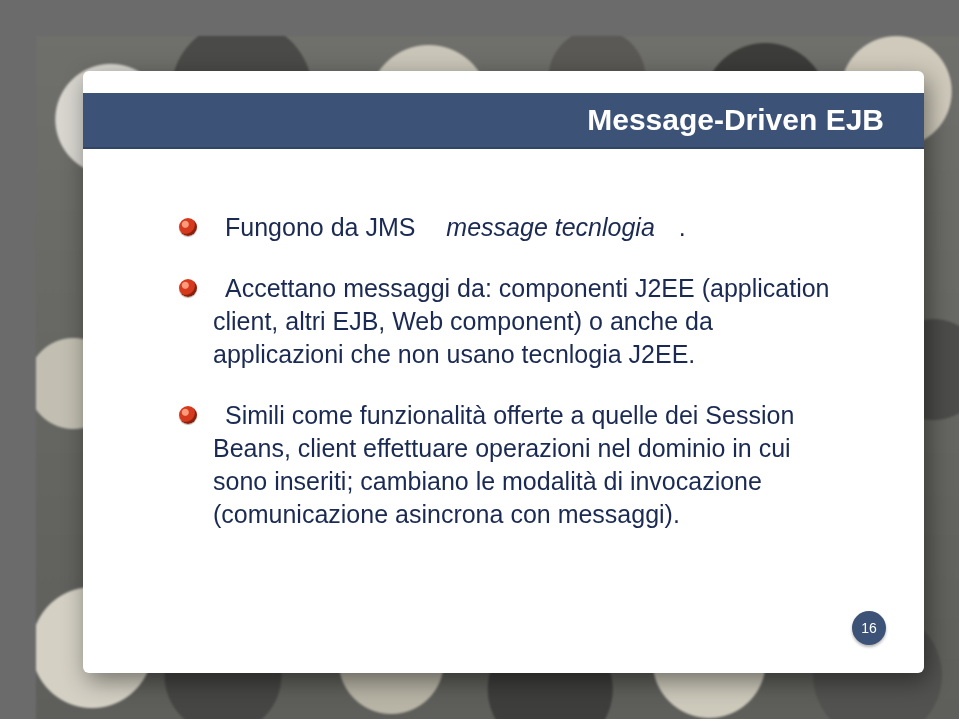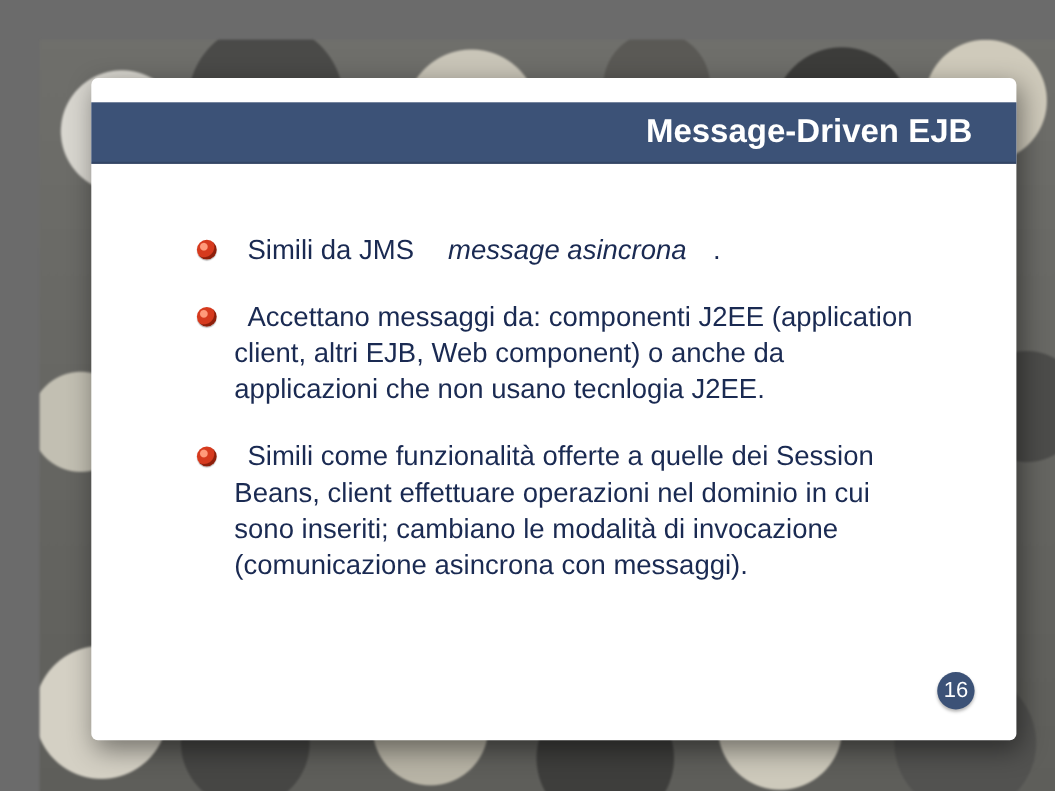--- a/index.html
+++ b/index.html
@@ -72,42 +72,42 @@
     border-radius: 50%;
     box-shadow: 0 1px 1px rgba(0,0,0,0.3);
   }
   .em { font-style: italic; }
   .page-num {
     position: absolute;
     right: 26px;
     bottom: 16px;
     background: #3c5277;
     color: #ffffff;
-    font-size: 20px;
+    font-size: 14px;
     width: 34px; height: 34px;
     border-radius: 50%;
     display: flex; align-items: center; justify-content: center;
     box-shadow: 0 2px 3px rgba(0,0,0,0.3);
   }
 </style>
 </head>
 <body>
 
 <div class="bg"></div>
 
 <div class="slide">
 
   <div class="title-bar">
     <span>Message-Driven EJB</span>
   </div>
 
   <div class="content">
     <ul>
       <li>
-        <span>Simili da JMS </span><span class="em">message asincrona</span><span>.</span>
+        <span>Fungono da JMS </span><span class="em">message tecnlogia</span><span>.</span>
       </li>
       <li>
         <span>Accettano messaggi da: componenti J2EE (application client, altri EJB, Web component) o anche da applicazioni che non usano tecnlogia J2EE.</span><span class="em"></span><span></span>
       </li>
       <li>
         <span>Simili come funzionalità offerte a quelle dei Session Beans, client effettuare operazioni nel dominio in cui sono inseriti; cambiano le modalità di invocazione (comunicazione asincrona con messaggi).</span><span class="em"></span><span></span>
       </li>
     </ul>
   </div>
 

